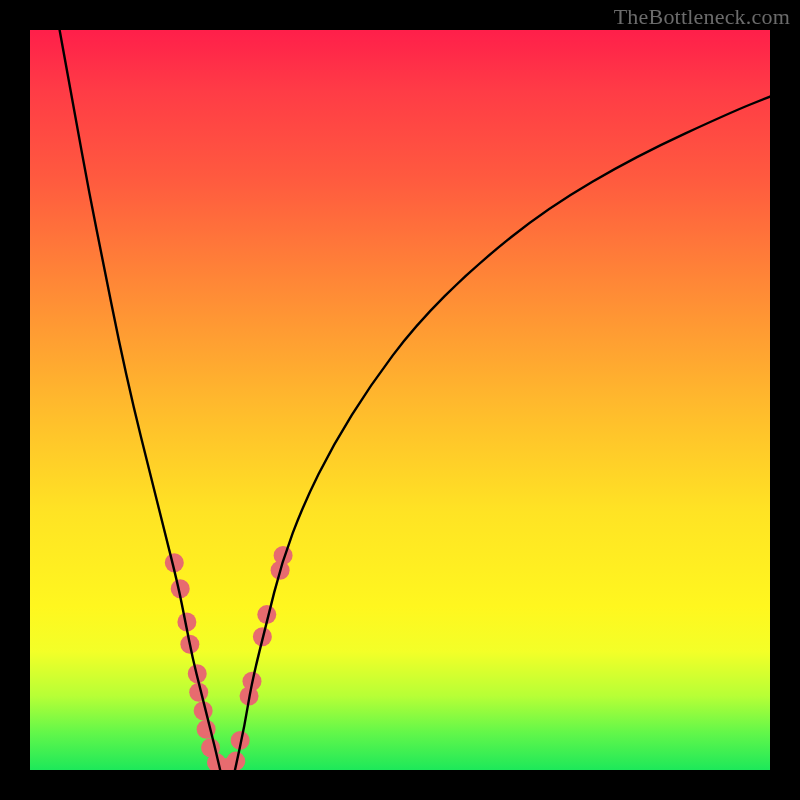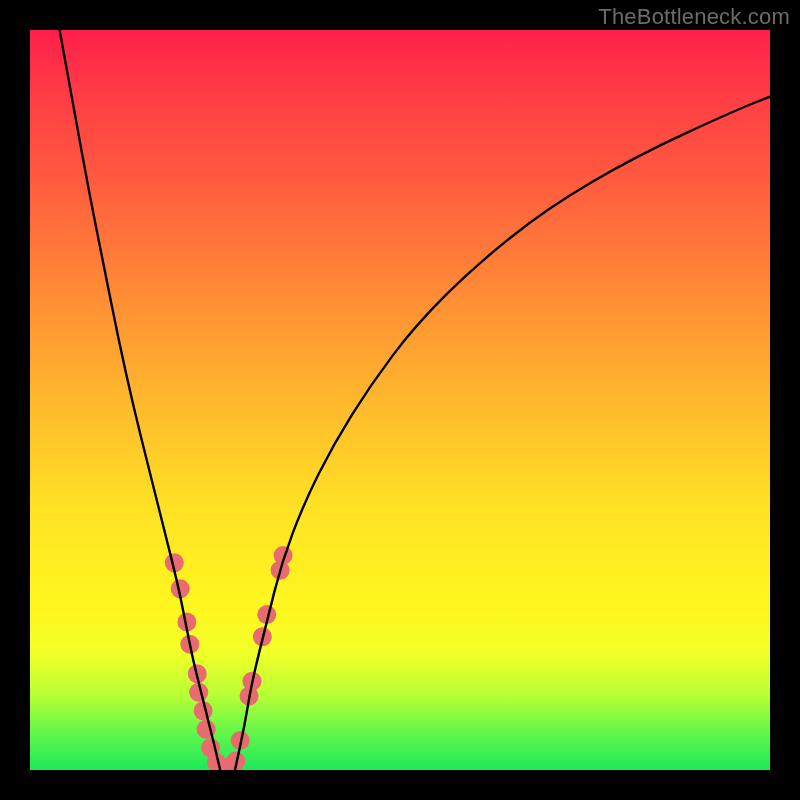--- a/index.html
+++ b/index.html
@@ -11,20 +11,21 @@
     background: #000;
     font-family: Arial, Helvetica, sans-serif;
   }
   .frame {
     position: absolute;
     left: 0;
     top: 0;
     width: 800px;
     height: 728px;
     background: #000;
+    font-family: Liberation Serif, serif;
   }
   .plot {
     position: absolute;
     left: 30px;
     top: 30px;
     width: 740px;
     height: 740px;
     
     background: linear-gradient(
       to bottom,

